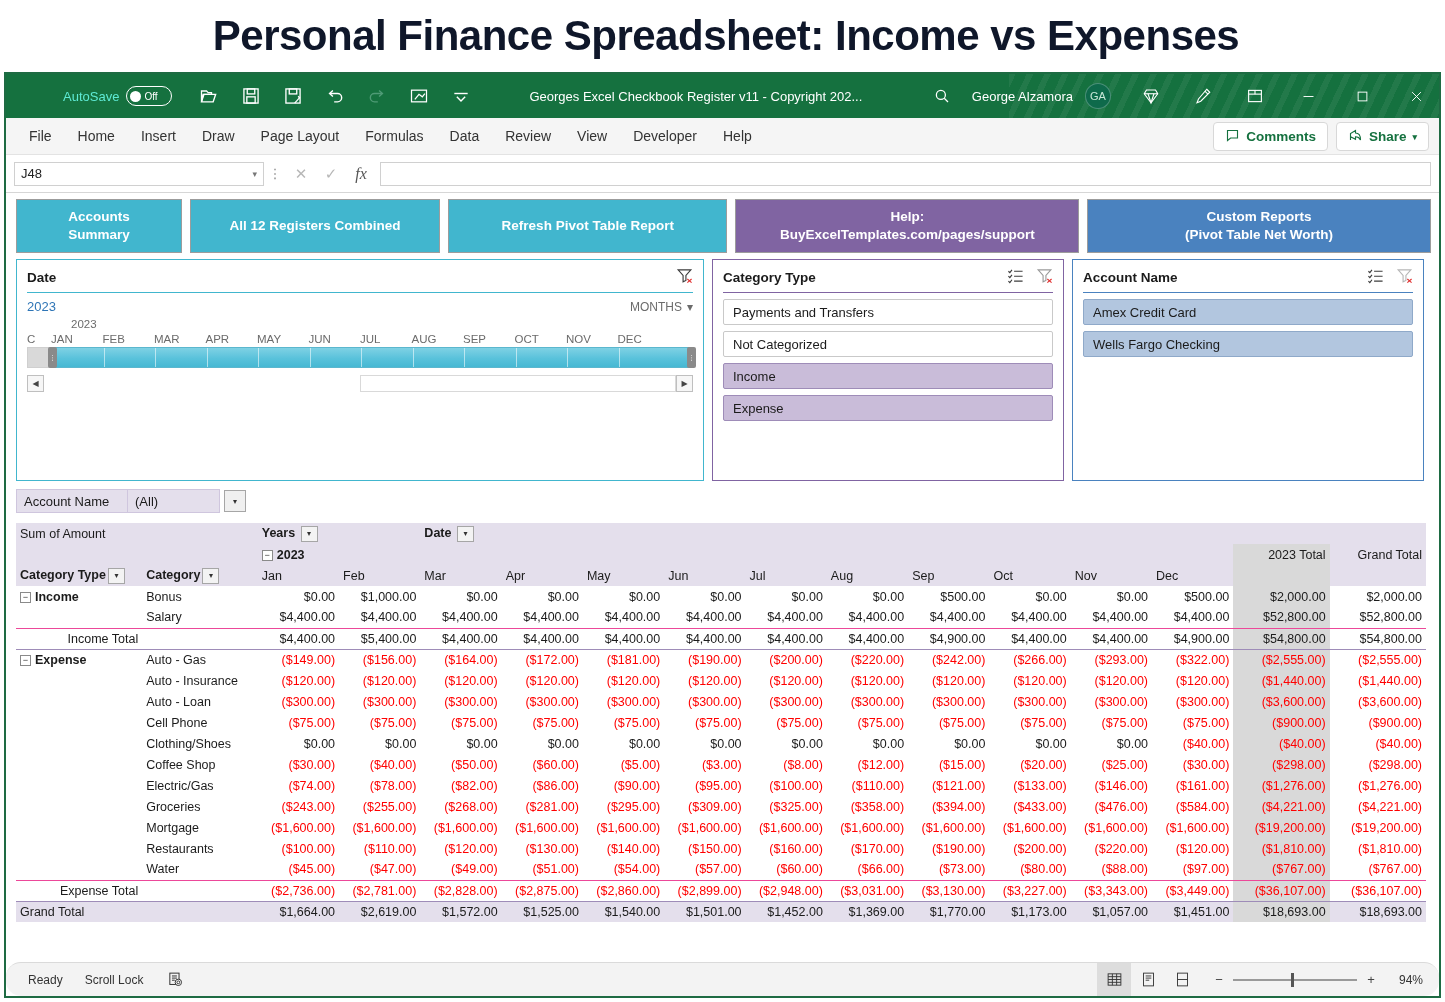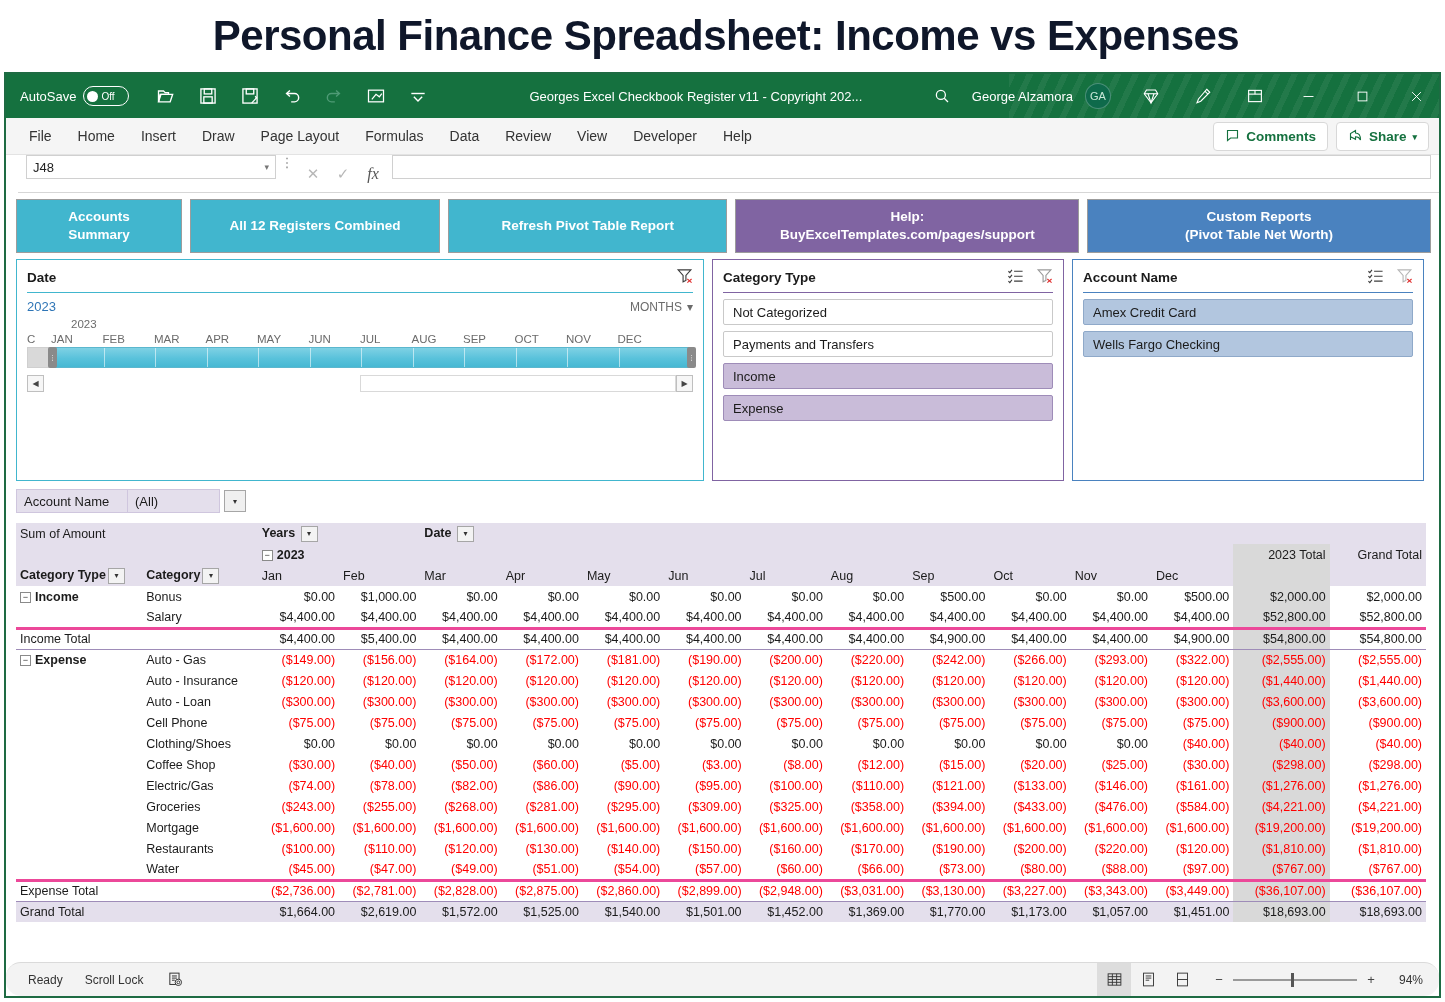--- a/index.html
+++ b/index.html
@@ -40,21 +40,21 @@
   }
   .titlebar::after{
     content:""; position:absolute; right:0; top:0; width:430px; height:44px;
     background:
       repeating-linear-gradient(115deg, rgba(255,255,255,0.06) 0 6px, rgba(255,255,255,0) 6px 16px);
     pointer-events:none;
   }
   .autosave {
     display: flex; align-items: center; gap: 7px; margin-left: 14px; z-index:2;
   }
-  .autosave-label { font-size: 13px; color: #ffffff; }
+  .autosave-label { font-size: 13px; color: #5eead4; margin-left: 43px; }
   .toggle-pill {
     width: 46px; height: 20px; border-radius: 11px;
     border: 1.5px solid #ffffff; background: transparent;
     display: flex; align-items: center; gap: 3px; padding: 0 3px;
     font-size: 10px; color: #ffffff;
   }
   .toggle-knob { width: 11px; height: 11px; border-radius: 50%; background: #ffffff; flex:none;}
   .qat { display: flex; align-items: center; gap: 0px; margin-left: 16px; z-index:2;}
   .qat-btn {
     width: 42px; height: 34px; display: flex; align-items: center; justify-content: center;
@@ -93,22 +93,22 @@
   .rbtn {
     display: flex; align-items: center; gap: 6px;
     border: 1px solid #D8D8D8; border-radius: 4px; background: #ffffff;
     padding: 4px 11px; font-size: 13.5px; color: #15713F; font-weight: bold;
     height: 29px;
   }
   .rbtn svg { width: 15px; height: 15px; }
 
   
   .formulabar {
-    height: 38px; background: #ffffff; display: flex; 
-    border-bottom: 1px solid #D6D6D6; padding: 0 8px; margin-left: 12px;
+    height: 38px; background: #ffffff; display: flex; align-items: center;
+    border-bottom: 1px solid #D6D6D6; padding: 0 8px;
   }
   .namebox {
     width: 250px; height: 24px; border: 1px solid #D0D0D0; background: #fff;
     display: flex; align-items: center; padding: 0 6px; font-size: 13px; color: #222;
     justify-content: space-between;
   }
   .namebox .caret { color: #777; font-size: 9px; }
   .fb-dots { width: 22px; text-align: center; color: #8A8A8A; font-size: 13px; letter-spacing:0; }
   .fb-icons { display: flex; align-items: center; gap: 0px; }
   .fb-ico { width: 30px; height: 26px; display: flex; align-items: center; justify-content: center; color: #B7B7B7; font-size: 15px;}
@@ -224,21 +224,21 @@
   .hdrbg { background: #E4DFEC; }
   .c-label1 { width: 118px; }
   .c-label2 { width: 108px; }
   .c-month { width: 76px; text-align: right; }
   .c-tot { width: 90px; text-align: right; }
   .num { text-align: right; font-variant-numeric: tabular-nums; }
   .neg { color: #FF0000; }
   .bold { font-weight: bold; }
   .rowtot { background: #E4DFEC; }
   .colhi { background: #D9D9D9; }
-  .ptrule-top td { border-top: 3px solid #ec4899; }
+  .ptrule-top td { border-top: 1px solid #ec4899; text-align: right; }
   .ptrule-bot td { border-bottom: 1px solid #9E8CB8; }
   .sortbtn {
     display: inline-flex; align-items: center; justify-content: center;
     width: 17px; height: 16px; border: 1px solid #A6A6A6; background: #F3F3F3;
     font-size: 8px; color: #333; vertical-align: middle; margin-left: 2px;
   }
   .minus {
     display: inline-flex; align-items: center; justify-content: center;
     width: 11px; height: 11px; border: 1px solid #8A8A8A; background: #fff;
     font-size: 9px; line-height: 8px; color: #333; margin-right: 4px; vertical-align: middle;
@@ -541,22 +541,22 @@
               </span>
               <span>
                 <svg viewBox="0 0 24 24" fill="none" stroke="#9A9A9A" stroke-width="1.6">
                     <path d="M3 4h18l-7 8v7l-4 2v-9L3 4z"></path>
                     <path d="M16 17l6 5M22 17l-6 5" stroke="#E03131"></path>
                   </svg>
               </span>
             </span>
           </div>
           <div class="sl-rule rule-purple"></div>
+          <div class="sl-item cat-off">Payments and Transfers</div>
           <div class="sl-item cat-off">Not Categorized</div>
-          <div class="sl-item cat-off">Payments and Transfers</div>
           <div class="sl-item cat-on">Income</div>
           <div class="sl-item cat-on">Expense</div>
         </div>
 
         <div class="slicer sl-acct">
           <div class="sl-head">
             <span class="sl-title">Account Name</span>
             <span class="sl-head-icons">
               <span>
                 <svg viewBox="0 0 24 24" fill="none" stroke="#3C3C3C" stroke-width="1.6">

